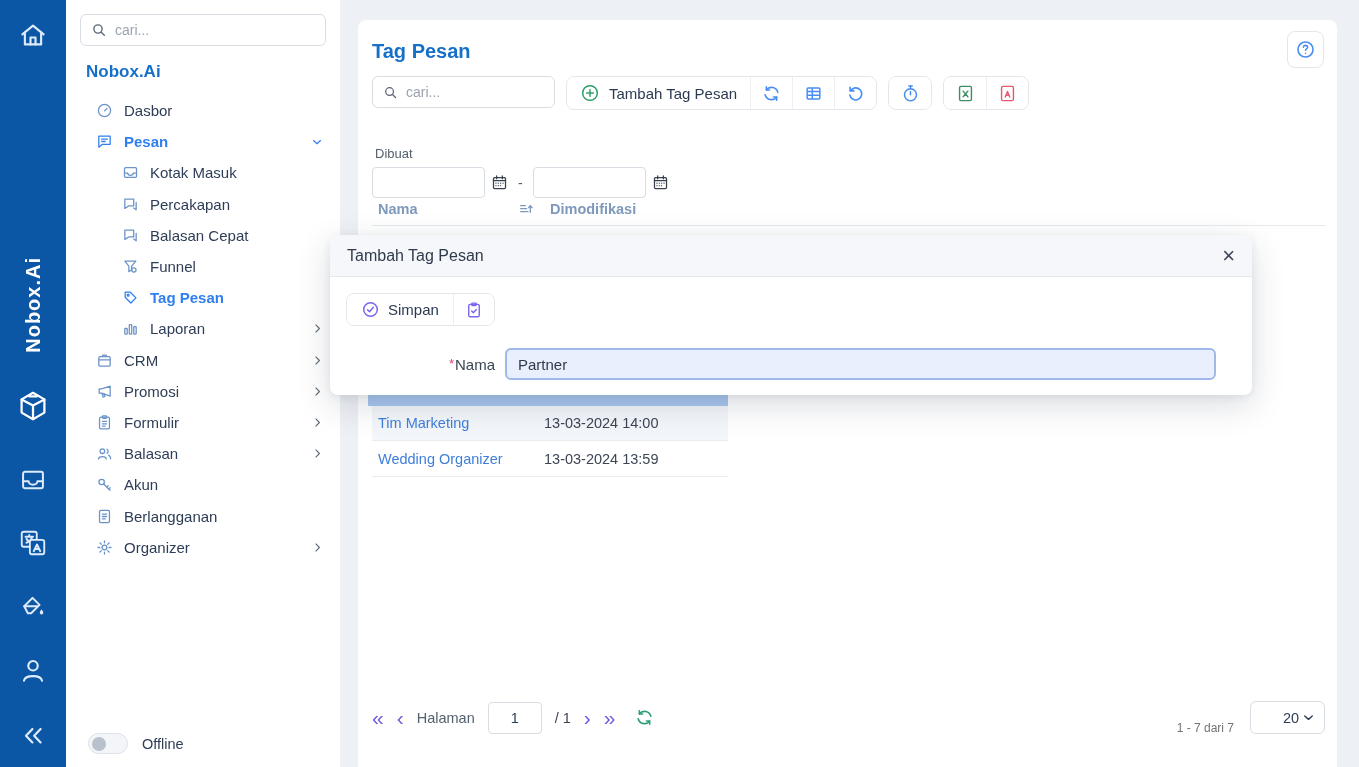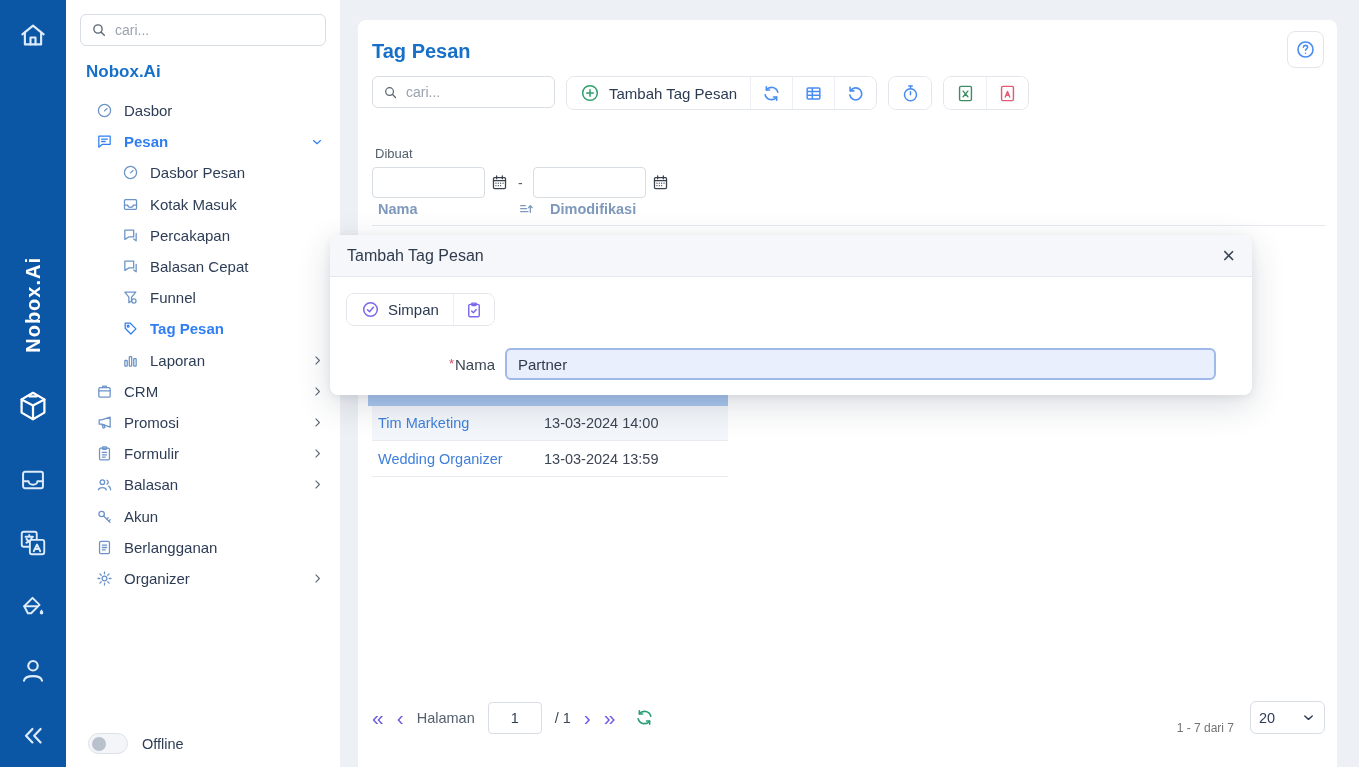--- a/index.html
+++ b/index.html
@@ -87,21 +87,21 @@
   .pg-arrow { color:#6a5ae0; font-size:21px; line-height:1; cursor:pointer; user-select:none; }
   .pg-label { font-size:14.5px; color:#55606e; }
   .pg-input { width:54px; height:32px; border:1px solid #d8dde4; border-radius:4px; text-align:center; font:14.5px "Liberation Sans",sans-serif; color:#2e3d56; outline:none; }
   .pg-total { font-size:14.5px; color:#3c4553; }
   .pg-refresh { color:#2a9d74; margin-left:6px; cursor:pointer; display:flex; }
   .range-box { margin-left:auto; display:flex; align-items:center; gap:16px; }
   .range-text { font-size:12px; color:#737373;margin-top:20px; }
   .size-select { position:relative; width:75px; height:33px; }
   .size-select select {
     width:100%; height:100%; border:1px solid #d8dde4; border-radius:6px; background:#fff; appearance:none; -webkit-appearance:none;
-    font:14.5px "Liberation Sans",sans-serif; color:#2e3d56; padding-left:8px; cursor:pointer; outline:none;
+    font:14.5px "Liberation Sans",sans-serif; color:#2e3d56; padding-left:32px; cursor:pointer; outline:none;
   }
   .size-select .sel-chev { position:absolute; right:9px; top:9px; pointer-events:none; color:#2e3d56; }
 
   
   .modal { position:absolute; left:330px; top:235px; width:922px; height:160px; background:#fff; border-radius:8px;
     box-shadow:0 10px 34px rgba(30,45,70,.16), 0 2px 8px rgba(30,45,70,.08); z-index:20; }
   .modal-head { height:42px; background:#f5f7fa; border-bottom:1px solid #e4e8ee; border-radius:8px 8px 0 0;
     display:flex; align-items:center; padding:0 17px; }
   .modal-title { font-size:16px; color:#2f3b4c; }
   .modal-close { margin-left:auto; font-size:22px; color:#3c4553; cursor:pointer; line-height:1; }
@@ -204,29 +204,20 @@
         </span>
       <span class="nlabel">Pesan</span>
       <span class="chev">
           <svg width="14" height="14" viewBox="0 0 24 24" fill="none" stroke="currentColor" stroke-width="2" stroke-linecap="round" stroke-linejoin="round">
             <path d="M6 9.5l6 5.5 6-5.5"></path>
           </svg>
         </span>
     </div>
     <div class="nav-item lvl2">
       <span class="nicon">
-          <svg width="17" height="17" viewBox="0 0 24 24" fill="none" stroke="currentColor" stroke-width="1.8" stroke-linecap="round">
-            <circle cx="12" cy="12" r="8.6"></circle>
-            <path d="M12 12.5l3.6-3.2"></path>
-          </svg>
-        </span>
-      <span class="nlabel">Dasbor Pesan</span>
-    </div>
-    <div class="nav-item lvl2">
-      <span class="nicon">
           <svg width="17" height="17" viewBox="0 0 24 24" fill="none" stroke="currentColor" stroke-width="1.8" stroke-linecap="round" stroke-linejoin="round">
             <rect x="3.5" y="5" width="17" height="14" rx="1.6"></rect>
             <path d="M3.5 13h4.7c0 1.8 1.7 3 3.8 3s3.8-1.2 3.8-3h4.7"></path>
           </svg>
         </span>
       <span class="nlabel">Kotak Masuk</span>
     </div>
     <div class="nav-item lvl2">
       <span class="nicon">
           <svg width="17" height="17" viewBox="0 0 24 24" fill="none" stroke="currentColor" stroke-width="1.8" stroke-linecap="round" stroke-linejoin="round">

